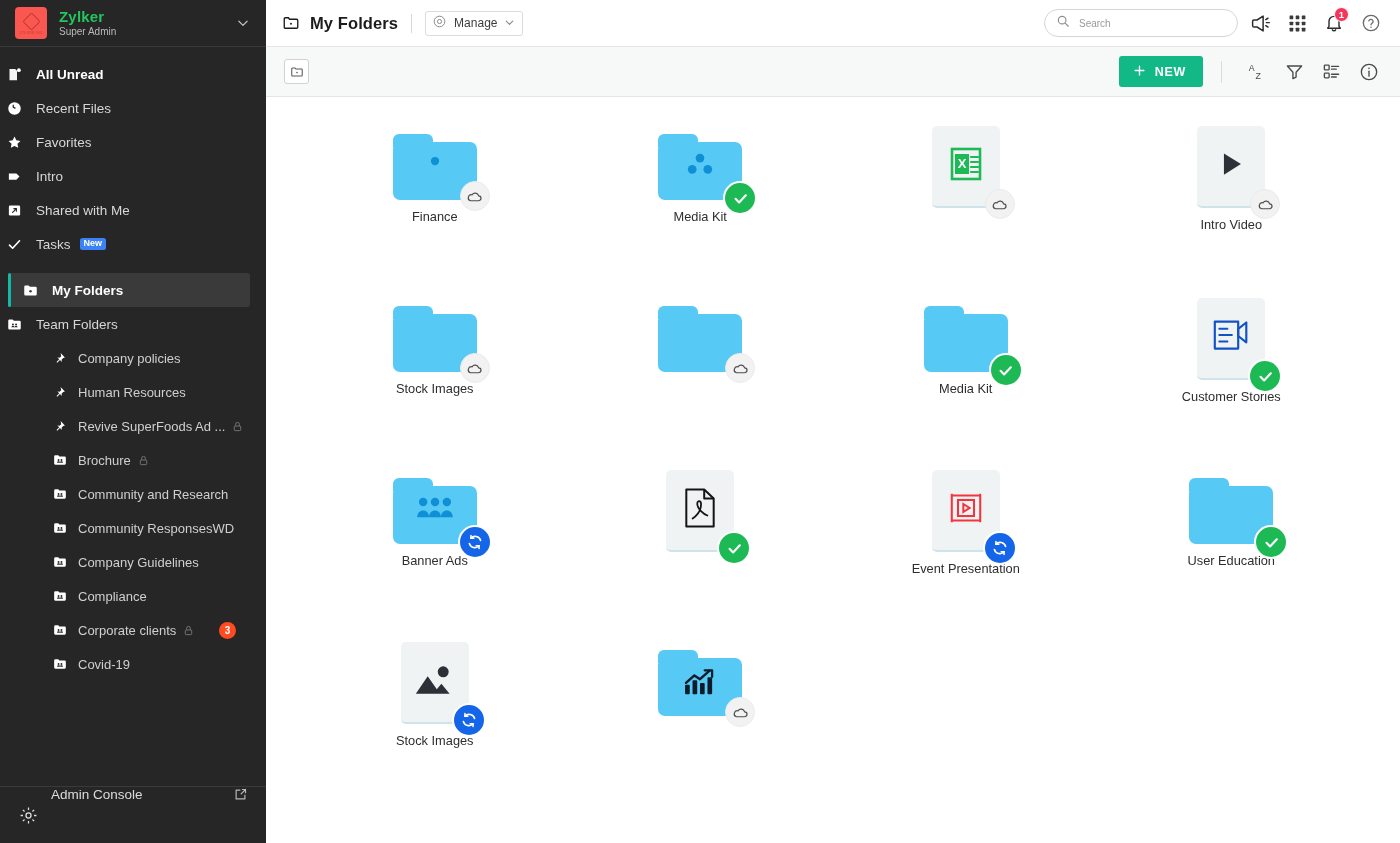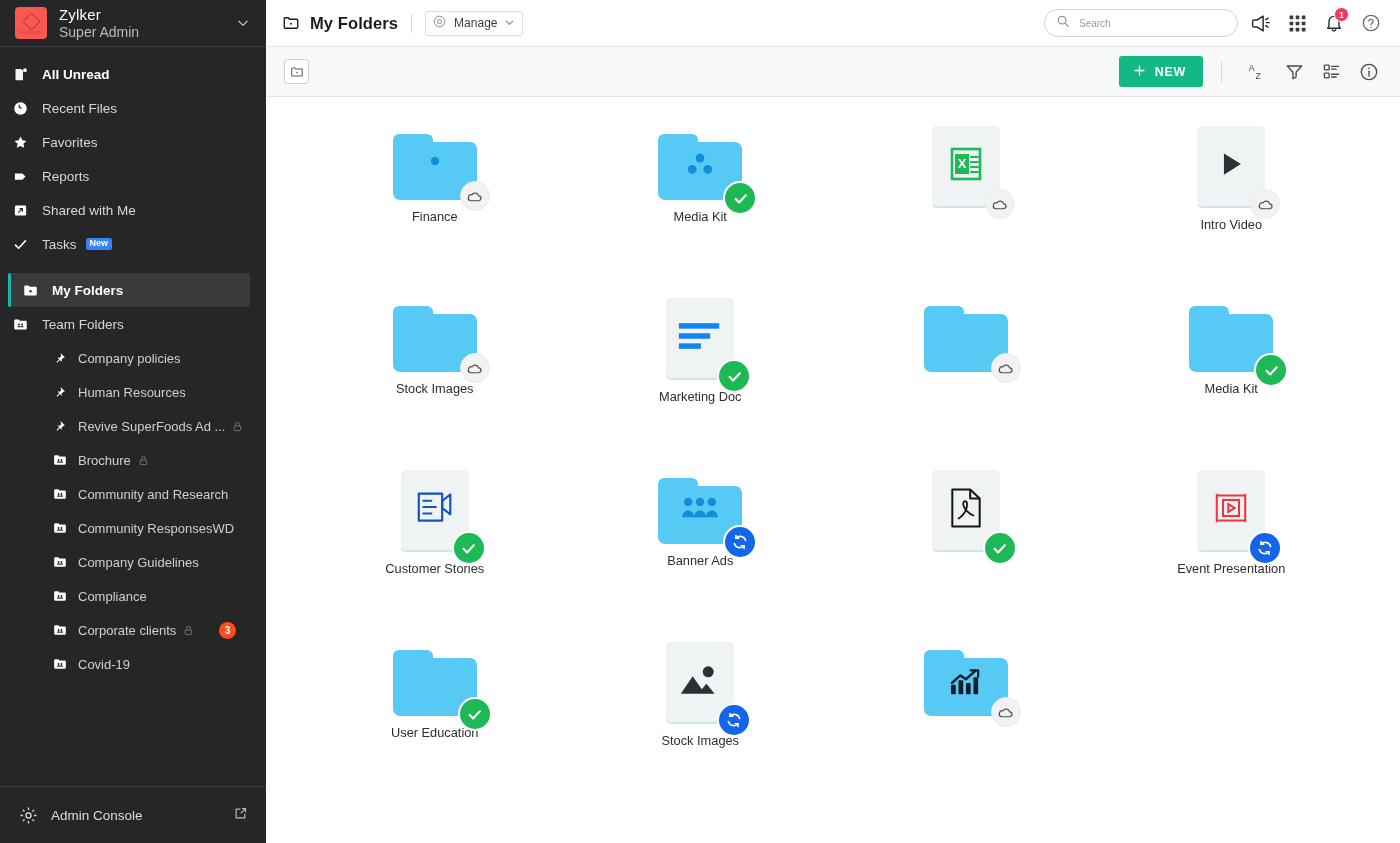--- a/index.html
+++ b/index.html
@@ -35,32 +35,32 @@
     width: 13px; height: 13px;
     border: 1.6px solid #c23b36; transform: rotate(45deg);
     border-radius: 2px; margin-bottom: 3px;
   }
   .org-logo .lg-txt {
     position: absolute; bottom: 4px; left: 0; right: 0;
     font-size: 3.4px; letter-spacing: .3px; text-align: center;
     color: #d8443d; font-weight: bold;
   }
   .org-text { margin-left: 12px; flex: 1 1 auto; line-height: 1.15; }
-  .org-name { font-size: 15px; font-weight: normal; color: #ffffff; letter-spacing: .2px; }
-  .org-role { font-size: 14px; color: #b9b9b9; margin-top: 1px; }
+  .org-name { font-size: 15px; font-weight: bold; color: #22c55e; letter-spacing: .2px; }
+  .org-role { font-size: 10px; color: #b9b9b9; margin-top: 1px; }
   .org-caret {
     width: 18px; height: 18px; flex: 0 0 18px; opacity: .85;
     display: flex; align-items: center; justify-content: center; cursor: pointer;
   }
 
   .nav-scroll { flex: 1 1 auto; overflow: hidden; padding-top: 10px; }
 
   .nav-item {
     height: 34px; display: flex; align-items: center;
-    padding-left: 12px; font-size: 13.5px; color: #d7d7d7;
+    padding-left: 6px; font-size: 13.5px; color: #d7d7d7;
     cursor: pointer; position: relative;
   }
   .nav-item .ic {
     width: 17px; height: 17px; flex: 0 0 17px;
     display: flex; align-items: center; justify-content: center;
     margin-right: 13px; color: #ffffff;
   }
   .nav-item .lbl { white-space: nowrap; overflow: hidden; text-overflow: ellipsis; }
   .nav-item.bold .lbl { font-weight: bold; color: #ffffff; }
 
@@ -86,21 +86,21 @@
     background: #ff4b1f; color: #fff; font-size: 10px; font-weight: bold;
     min-width: 17px; height: 17px; border-radius: 9px;
     display: flex; align-items: center; justify-content: center;
   }
   .lock-ic { margin-left: 7px; opacity: .55; display: inline-flex; align-items: center; }
 
   .sb-gap { height: 12px; }
 
   .sidebar-foot {
     height: 57px; flex: 0 0 57px; border-top: 1px solid #3a3a3a;
-    display: flex; align-items: center; padding: 0 18px 0 18px;
+    display: flex; padding: 0 18px 0 18px;
   }
   .sidebar-foot .ic { width: 20px; flex: 0 0 20px; margin-right: 13px; display: flex; align-items: center; justify-content: center; }
   .sidebar-foot .lbl { font-size: 13.5px; color: #dcdcdc; flex: 1 1 auto; }
   .sidebar-foot .ext { opacity: .8; cursor: pointer; }
 
   
   .main { flex: 1 1 auto; display: flex; flex-direction: column; background: #ffffff; min-width: 0; position: relative; }
 
   .topbar {
     height: 47px; flex: 0 0 47px; background: #ffffff;
@@ -273,21 +273,21 @@
         </span>
         <span class="lbl">Favorites</span>
       </div>
 
       <div class="nav-item">
         <span class="ic">
           <svg width="15" height="15" viewBox="0 0 24 24" fill="#fff">
               <path d="M3 7h12l5 5-5 5H3z"></path>
             </svg>
         </span>
-        <span class="lbl">Reports</span>
+        <span class="lbl">Intro</span>
       </div>
 
       <div class="nav-item">
         <span class="ic">
           <svg width="15" height="15" viewBox="0 0 24 24" fill="#fff">
               <rect x="3" y="4" width="18" height="16" rx="2"></rect>
               <path d="M9 15l6-6M11 9h4v4" stroke="#262626" stroke-width="1.8" fill="none" stroke-linecap="round"></path>
             </svg>
         </span>
         <span class="lbl">Shared with Me</span>
@@ -690,37 +690,20 @@
               <div class="body"></div>
             <div class="ov cloud" style="right:-13px;bottom:-11px">
               <svg width="17" height="17" viewBox="0 0 24 24" fill="none" stroke="#4d4d4d" stroke-width="1.7">
                   <path d="M6.5 18h11a3.5 3.5 0 0 0 .3-7A5 5 0 0 0 8.6 9.6 3.7 3.7 0 0 0 6.5 18z"></path>
                 </svg>
             </div>
           </div>
           <div class="cap">Stock Images</div>
         </div>
 
-        <div class="cell">
-          <div class="filecard">
-            <span>
-              <svg width="44" height="30" viewBox="0 0 48 32">
-                  <rect x="1" y="2" width="44" height="6" fill="#1283f2"></rect>
-                  <rect x="1" y="13" width="34" height="6" fill="#1283f2"></rect>
-                  <rect x="1" y="24" width="24" height="6" fill="#1283f2"></rect>
-                </svg>
-            </span>
-            <div class="ov check" style="right:-15px;bottom:-13px">
-              <svg width="17" height="17" viewBox="0 0 24 24" fill="none" stroke="#fff" stroke-width="3" stroke-linecap="round" stroke-linejoin="round">
-                  <polyline points="5 12.5 10 17.5 19.5 7.5"></polyline>
-                </svg>
-            </div>
-          </div>
-          <div class="cap">Marketing Doc</div>
-        </div>
 
         <div class="cell">
           <div class="folder">
             <div class="tab"></div>
               <div class="notch"></div>
               <div class="body"></div>
             <div class="ov cloud" style="right:-13px;bottom:-11px">
               <svg width="17" height="17" viewBox="0 0 24 24" fill="none" stroke="#4d4d4d" stroke-width="1.7">
                   <path d="M6.5 18h11a3.5 3.5 0 0 0 .3-7A5 5 0 0 0 8.6 9.6 3.7 3.7 0 0 0 6.5 18z"></path>
                 </svg>

